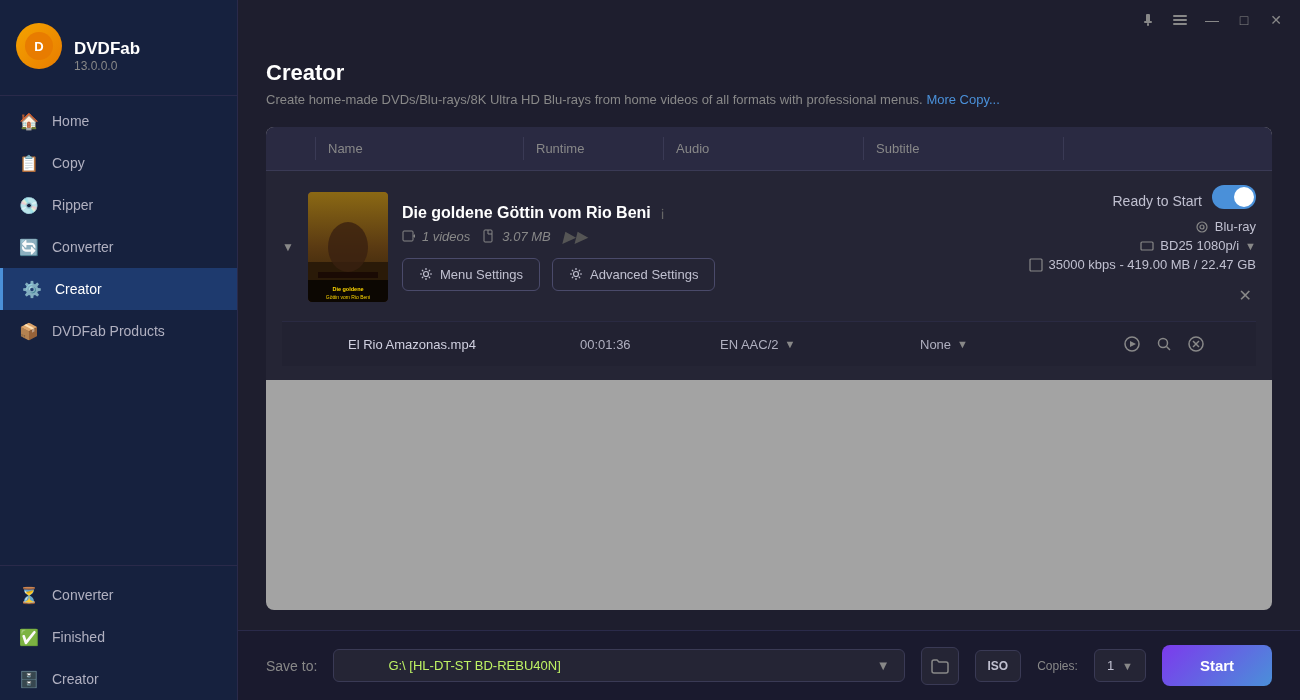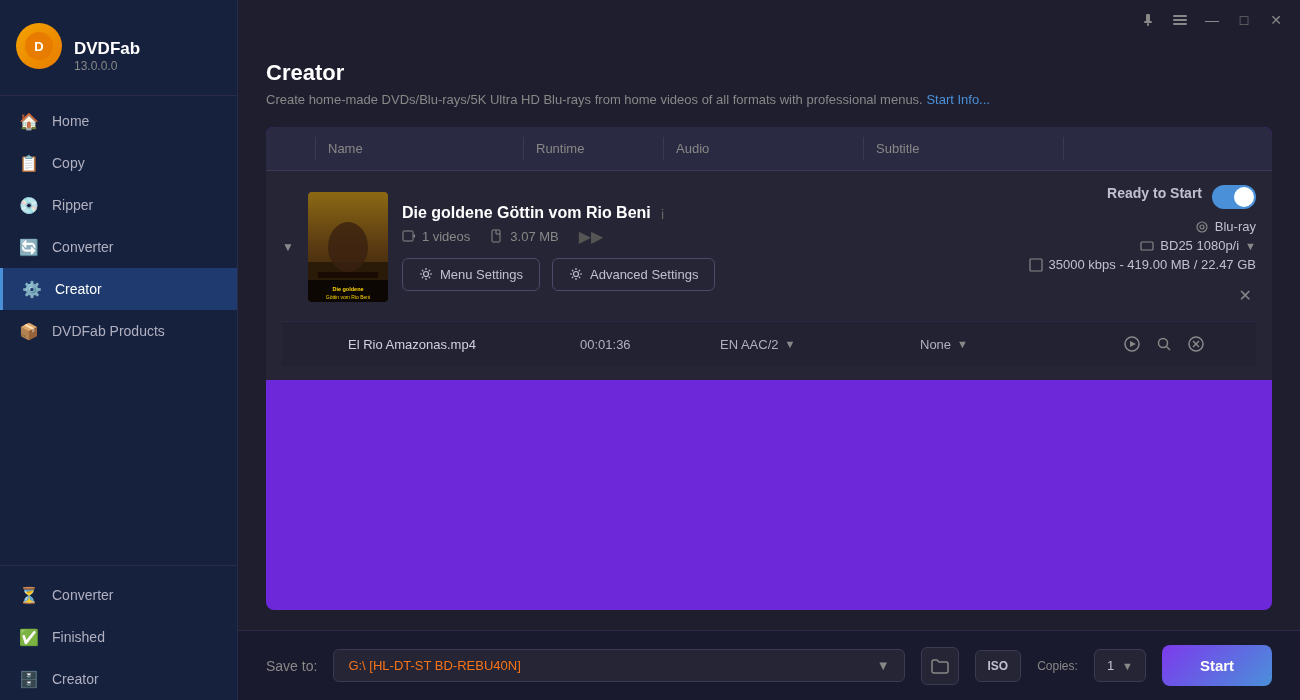--- a/index.html
+++ b/index.html
@@ -176,21 +176,21 @@
       padding: 10px 20px;
       font-size: 14px;
       cursor: pointer;
       display: flex;
       align-items: center;
       gap: 8px;
     }
 
     
     .table-container {
-      background: #6d28d9;
+      background: #a3a3a3;
       border-radius: 8px;
       overflow: hidden;
       flex: 1;
     }
     .table-header {
       display: grid;
       grid-template-columns: 50px 1fr 140px 200px 200px 1fr;
       background: #2a2a42;
       border-bottom: 1px solid #3a3a55;
       padding: 10px 0;
@@ -254,45 +254,45 @@
       font-weight: 600;
       color: #ffffff;
     }
     .info-icon {
       color: #666;
       font-size: 14px;
       cursor: pointer;
     }
     .movie-meta {
       display: flex;
-      gap: 20px;
+      gap: 12px;
       font-size: 13px;
       color: #888;
       margin-bottom: 4px;
+      font-style: italic;
     }
     .meta-item {
       display: flex;
       align-items: center;
       gap: 6px;
     }
 
     .movie-right {
       display: flex;
       flex-direction: column;
       align-items: flex-end;
       gap: 10px;
       min-width: 300px;
     }
     .ready-status {
       display: flex;
-      align-items: flex-start;
+      align-items: flex-end;
       gap: 10px;
       font-size: 14px;
       color: #c0c0d0;
-      font-weight: bold;
     }
     .toggle-switch {
       width: 44px;
       height: 24px;
       background: #4a90d9;
       border-radius: 12px;
       position: relative;
       cursor: pointer;
     }
     .toggle-knob {
@@ -416,21 +416,21 @@
       align-items: center;
       background: #252535;
       border: 1px solid #3a3a55;
       border-radius: 6px;
       padding: 8px 14px;
       font-size: 13px;
       color: #c0c0d0;
       justify-content: space-between;
       cursor: pointer;
     }
-    .save-path-text { color: #f97316; }
+    .save-path-text { color: #bef264; margin-left: 40px; }
     .save-path-arrow { color: #888; }
 
     .folder-btn {
       width: 38px;
       height: 38px;
       background: #252535;
       border: 1px solid #3a3a55;
       border-radius: 6px;
       display: flex;
       align-items: center;
@@ -560,22 +560,22 @@
         </svg>
     </div>
     <div class="titlebar-btn">—</div>
     <div class="titlebar-btn">□</div>
     <div class="titlebar-btn close">✕</div>
   </div>
 
   <div class="page-area">
     <h1 class="page-title">Creator</h1>
     <p class="page-subtitle">
-      <span>Create home-made DVDs/Blu-rays/5K Ultra HD Blu-rays from home videos of all formats with professional menus.</span>
-      <a href="#">Start Info...</a>
+      <span>Create home-made DVDs/Blu-rays/8K Ultra HD Blu-rays from home videos of all formats with professional menus.</span>
+      <a href="#">More Copy...</a>
     </p>
 
 
     <div class="table-container">
 
       <div class="table-header">
         <div class="th"></div>
         <div class="th">Name</div>
         <div class="th">Runtime</div>
         <div class="th">Audio</div>

